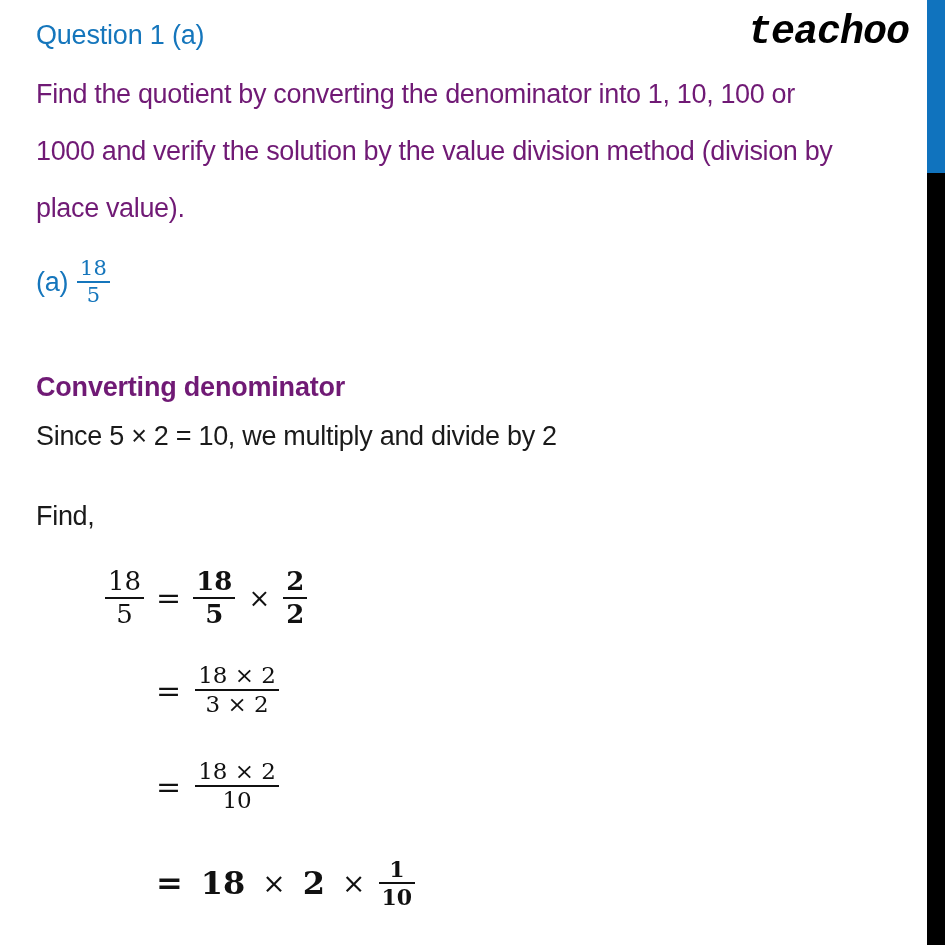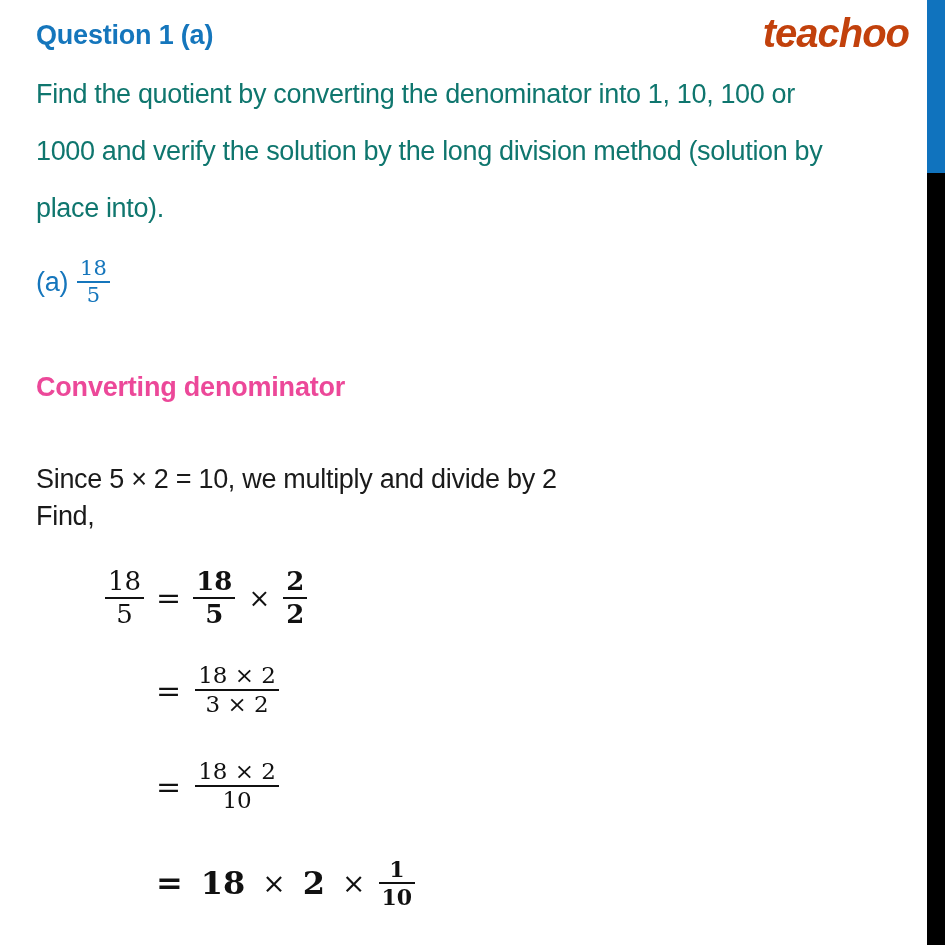--- a/index.html
+++ b/index.html
@@ -45,55 +45,55 @@
     width: 18px;
     height: 772px;
     background: #000000;
   }
 
   
   .logo {
     position: absolute;
     top: 13px;
     right: 36px;
-    font-family: Liberation Sans, sans-serif;
+    font-family: Liberation Mono, monospace;
     font-style: italic;
     font-weight: bold;
     font-size: 40px;
     line-height: 1;
-    color: #c2410c;
+    color: #000000;
     letter-spacing: -1px;
     white-space: nowrap;
   }
 
   
   .content {
     position: absolute;
     top: 0;
     left: 36px;
     width: 880px;
   }
 
   .q-heading {
     position: absolute;
     top: 20px;
     left: 0;
     font-size: 27px;
-    font-weight: bold;
+    font-weight: normal;
     color: #1576BC;
     letter-spacing: -0.2px;
     white-space: nowrap;
   }
 
   .body-line {
     position: absolute;
     left: 0;
     font-size: 27px;
     font-weight: normal;
-    color: #0f766e;
+    color: #701a75;
     white-space: nowrap;
     letter-spacing: -0.35px;
   }
   .body-line.l1 { top: 79px; }
   .body-line.l2 { top: 136px; }
   .body-line.l3 { top: 193px; }
 
   
   .item-line {
     position: absolute;
@@ -110,34 +110,34 @@
     letter-spacing: -0.3px;
     margin-right: 9px;
   }
 
   .sec-heading {
     position: absolute;
     top: 372px;
     left: 0;
     font-size: 27px;
     font-weight: bold;
-    color: #ec4899;
+    color: #701a75;
     letter-spacing: -0.2px;
     white-space: nowrap;
   }
 
   .plain-line {
     position: absolute;
     left: 0;
     font-size: 27px;
     color: #1a1a1a;
     white-space: nowrap;
     letter-spacing: -0.3px;
   }
-  .plain-line.p1 { top: 464px; }
+  .plain-line.p1 { top: 421px; }
   .plain-line.p2 { top: 501px; }
 
   
   .frac {
     display: inline-flex;
     flex-direction: column;
     align-items: center;
     justify-content: center;
     vertical-align: middle;
     font-family: "DejaVu Serif", serif;
@@ -236,22 +236,22 @@
     <div class="seg-black"></div>
   </div>
 
   <div class="logo">teachoo</div>
 
   <div class="content">
 
     <div class="q-heading">Question 1 (a)</div>
 
     <div class="body-line l1">Find the quotient by converting the denominator into 1, 10, 100 or</div>
-    <div class="body-line l2">1000 and verify the solution by the long division method (solution by</div>
-    <div class="body-line l3">place into).</div>
+    <div class="body-line l2">1000 and verify the solution by the value division method (division by</div>
+    <div class="body-line l3">place value).</div>
 
     <div class="item-line">
       <span class="label">(a)</span>
       <span class="frac small blue">
         <span class="num">18</span>
         <span class="bar"></span>
         <span class="den">5</span>
       </span>
     </div>
 

